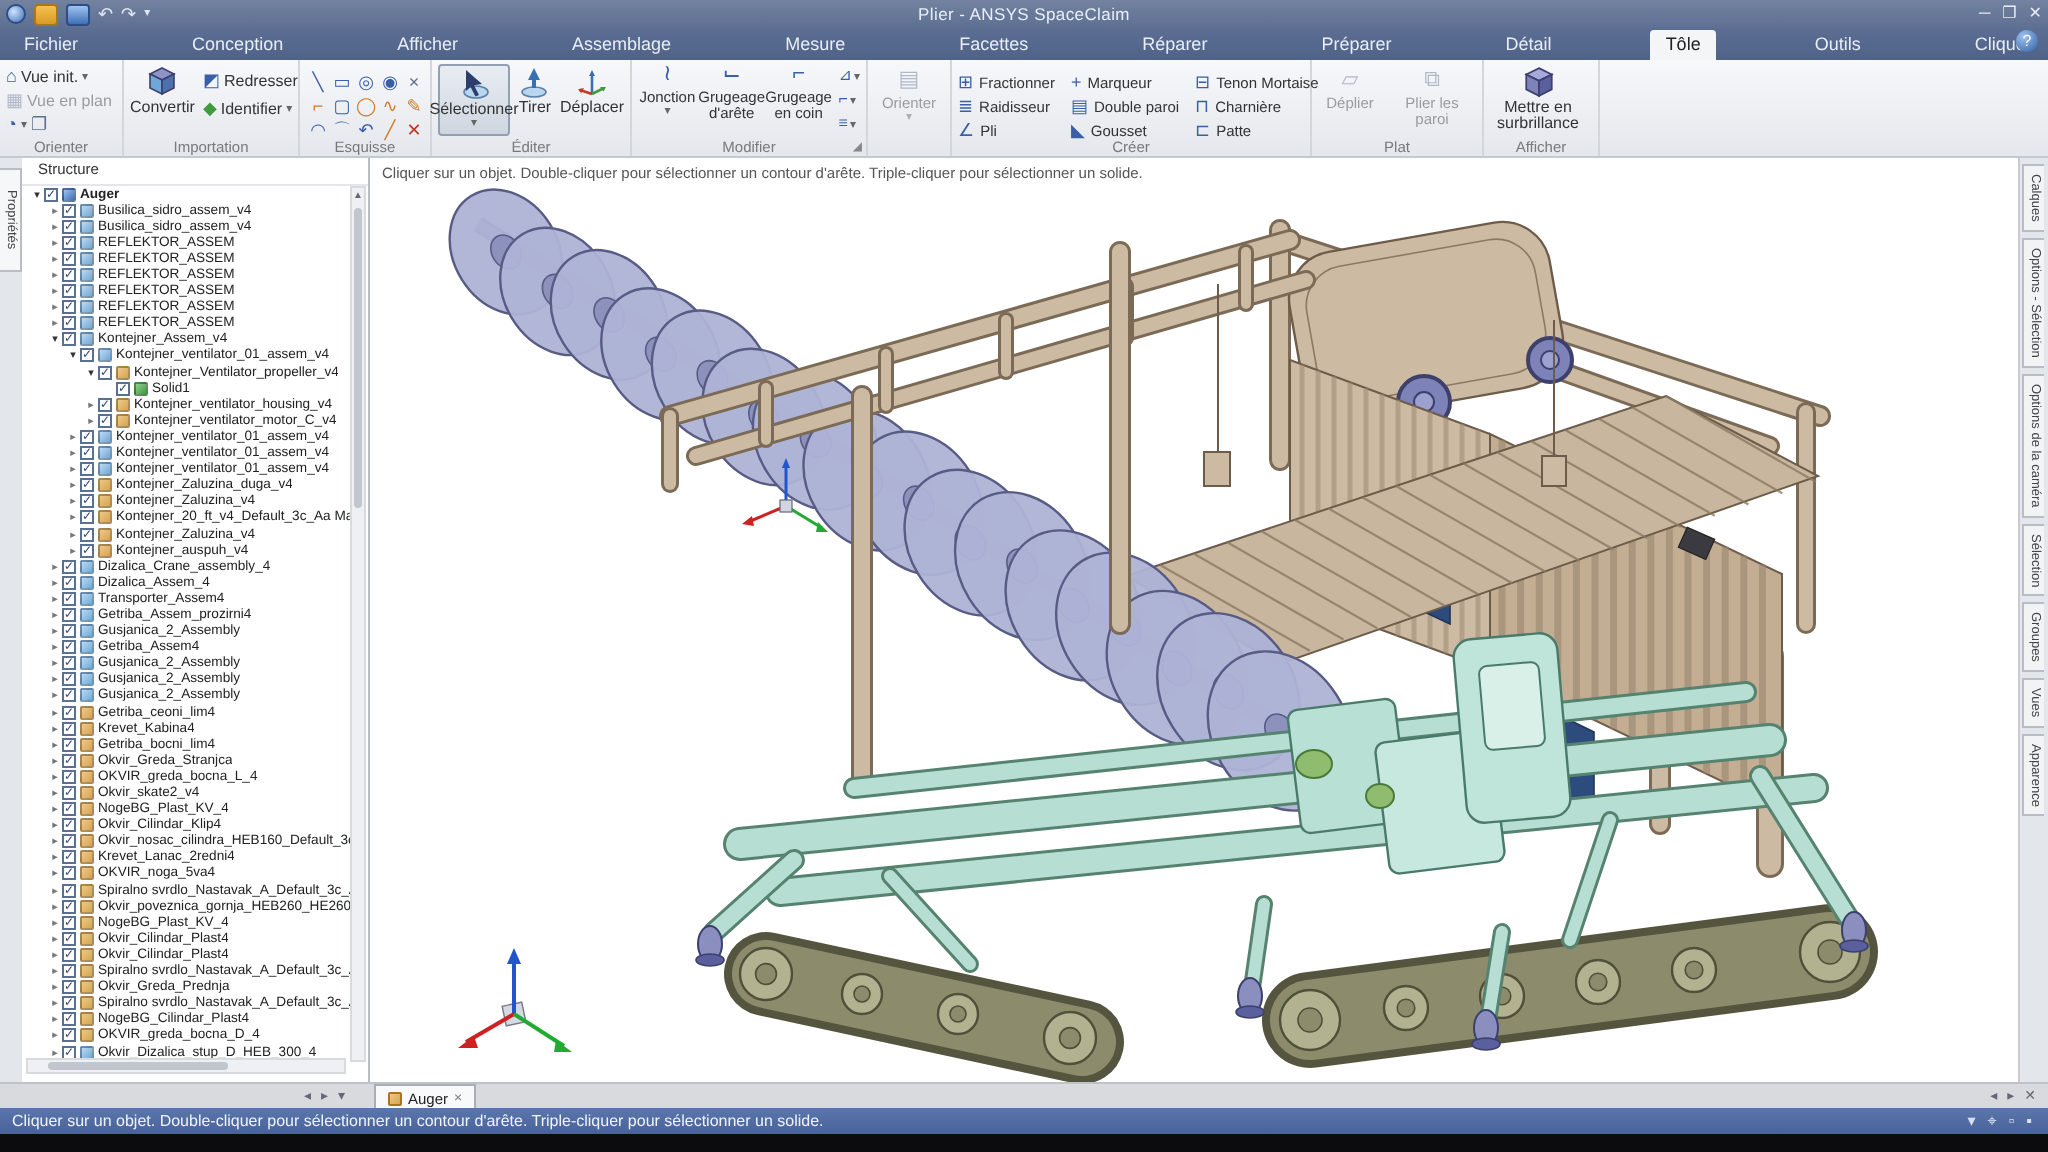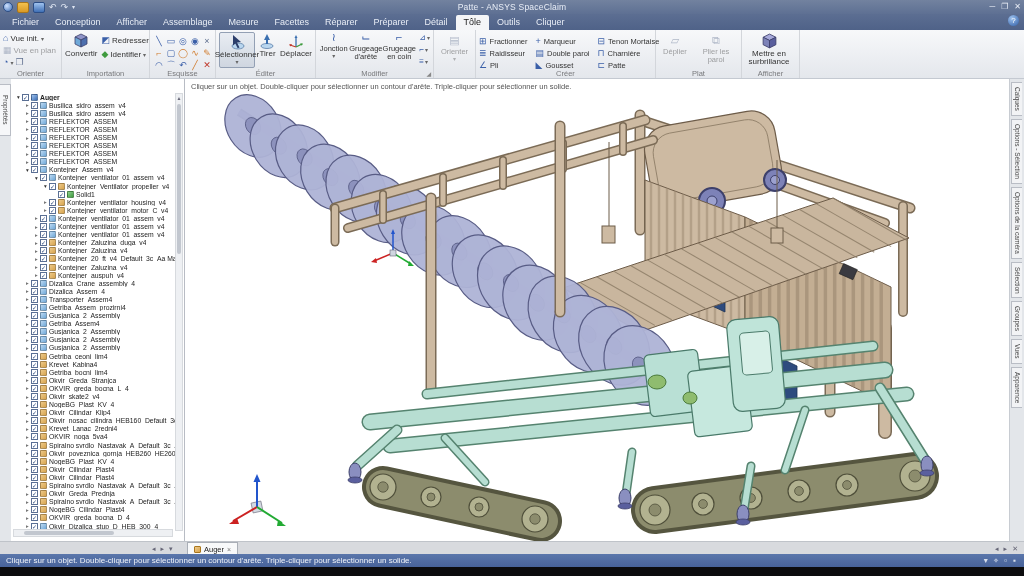--- a/index.html
+++ b/index.html
@@ -12,21 +12,21 @@
   .qa-logo{background:radial-gradient(circle at 35% 35%,#cfe2ff,#3f6fb5);border:1px solid #2c4e86;width:8px;height:8px;border-radius:50%;}
   .qa-folder{background:linear-gradient(#f3c14f,#d99a26);border:1px solid #a9761c;}
   .qa-save{background:linear-gradient(#9fc3ef,#3f6fb5);border:1px solid #2c4e86;}
   .qa-glyph{color:#dfe6f2;font-size:9px;line-height:12px;}
   #title-text{position:absolute;left:0;right:0;top:0;height:14px;line-height:14px;text-align:center;
               color:#e9eef7;font-size:8.5px;letter-spacing:.2px;}
   #win-ctl{position:absolute;right:3px;top:0;display:flex;gap:6px;color:#e9eef7;font-size:8px;line-height:13px;}
   #win-ctl span{cursor:default;}
   
   #tabrow{position:absolute;left:0;top:14px;width:1024px;height:16px;background:linear-gradient(#5c6e92,#4f6288);
-          display:flex;align-items:flex-end;padding-left:4px;box-sizing:border-box;}
+          display:flex;align-items:flex-end;padding-left:4px;box-sizing:border-box;justify-content:space-between;}
   .rtab{color:#e8edf6;font-size:9px;line-height:15px;padding:0 8px;border-radius:2px 2px 0 0;}
   .rtab.active{background:#f4f5f7;color:#222;}
   #help-badge{position:absolute;right:5px;top:15px;width:11px;height:11px;border-radius:50%;
               background:radial-gradient(circle at 35% 30%,#9fc3ef,#2f5da5);color:#fff;font-size:8px;
               text-align:center;line-height:11px;}
   
   #ribbon{position:absolute;left:0;top:30px;width:1024px;height:49px;background:linear-gradient(#f7f8fa,#e4e7ec);
           border-bottom:1px solid #c4c9d1;display:flex;box-sizing:border-box;}
   .rgroup{position:relative;height:100%;border-right:1px solid #d3d6db;box-sizing:border-box;padding:2px 3px 10px 3px;}
   .rg-label{position:absolute;bottom:0;left:0;width:100%;text-align:center;font-size:7.5px;color:#78797c;}
@@ -100,21 +100,21 @@
 
   <div id="titlebar">
     <div id="qa">
       <span class="qa-ic qa-logo"></span>
       <span class="qa-ic qa-folder"></span>
       <span class="qa-ic qa-save"></span>
       <span class="qa-glyph">↶</span>
       <span class="qa-glyph">↷</span>
       <span class="qa-glyph" style="font-size:6px">▾</span>
     </div>
-    <div id="title-text">Patte - ANSYS SpaceClaim</div>
+    <div id="title-text">Plier - ANSYS SpaceClaim</div>
     <div id="win-ctl">
       <span>─</span>
       <span>❐</span>
       <span>✕</span>
     </div>
   </div>
 
   <div id="tabrow">
       <span class="rtab">Fichier</span>
       <span class="rtab">Conception</span>
@@ -345,20 +345,21 @@
     <div style="flex:1"></div>
   </div>
 
   <div id="main">
 
     <div id="left-edge">
       <div id="prop-tab">Propriétés</div>
     </div>
 
     <div id="structure">
+      <div id="structure-header">Structure</div>
       <div id="tree">
           <div class="trow" style="padding-left: 4px;">
             <span class="arrow exp">▾</span>
             <span class="chk">✓</span>
             <span class="ticon ti-root"></span>
             <span class="tlabel bold">Auger</span>
           </div>
           <div class="trow" style="padding-left: 13px;">
             <span class="arrow">▸</span>
             <span class="chk">✓</span>

